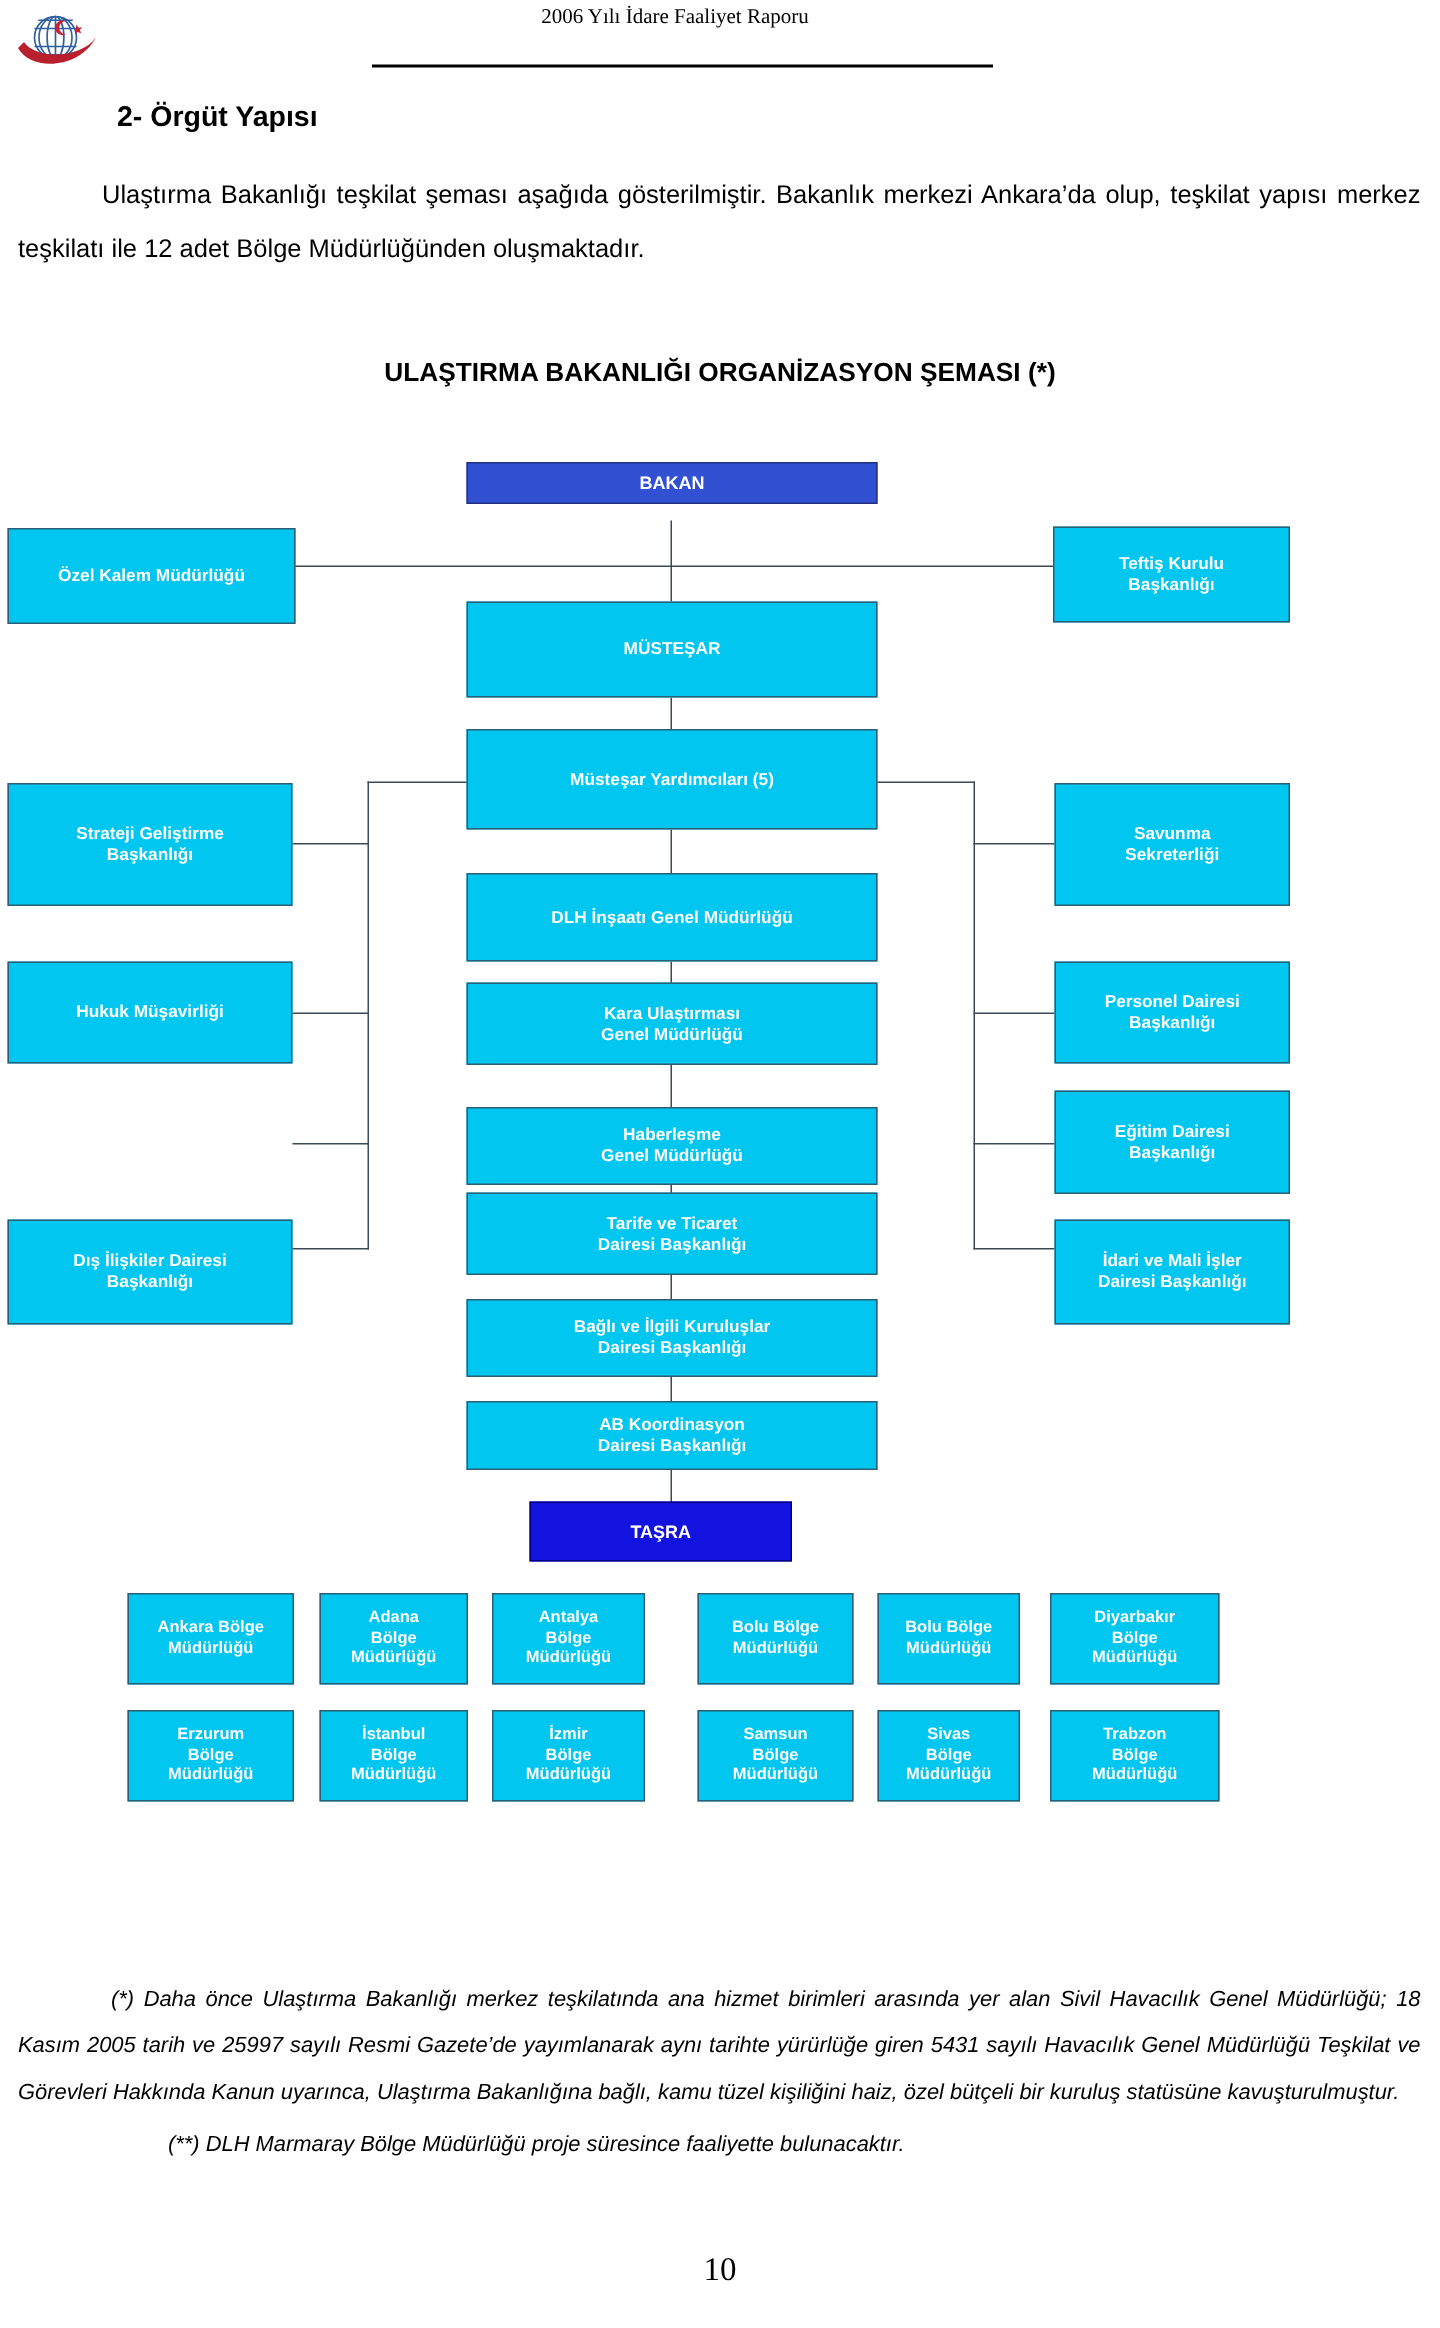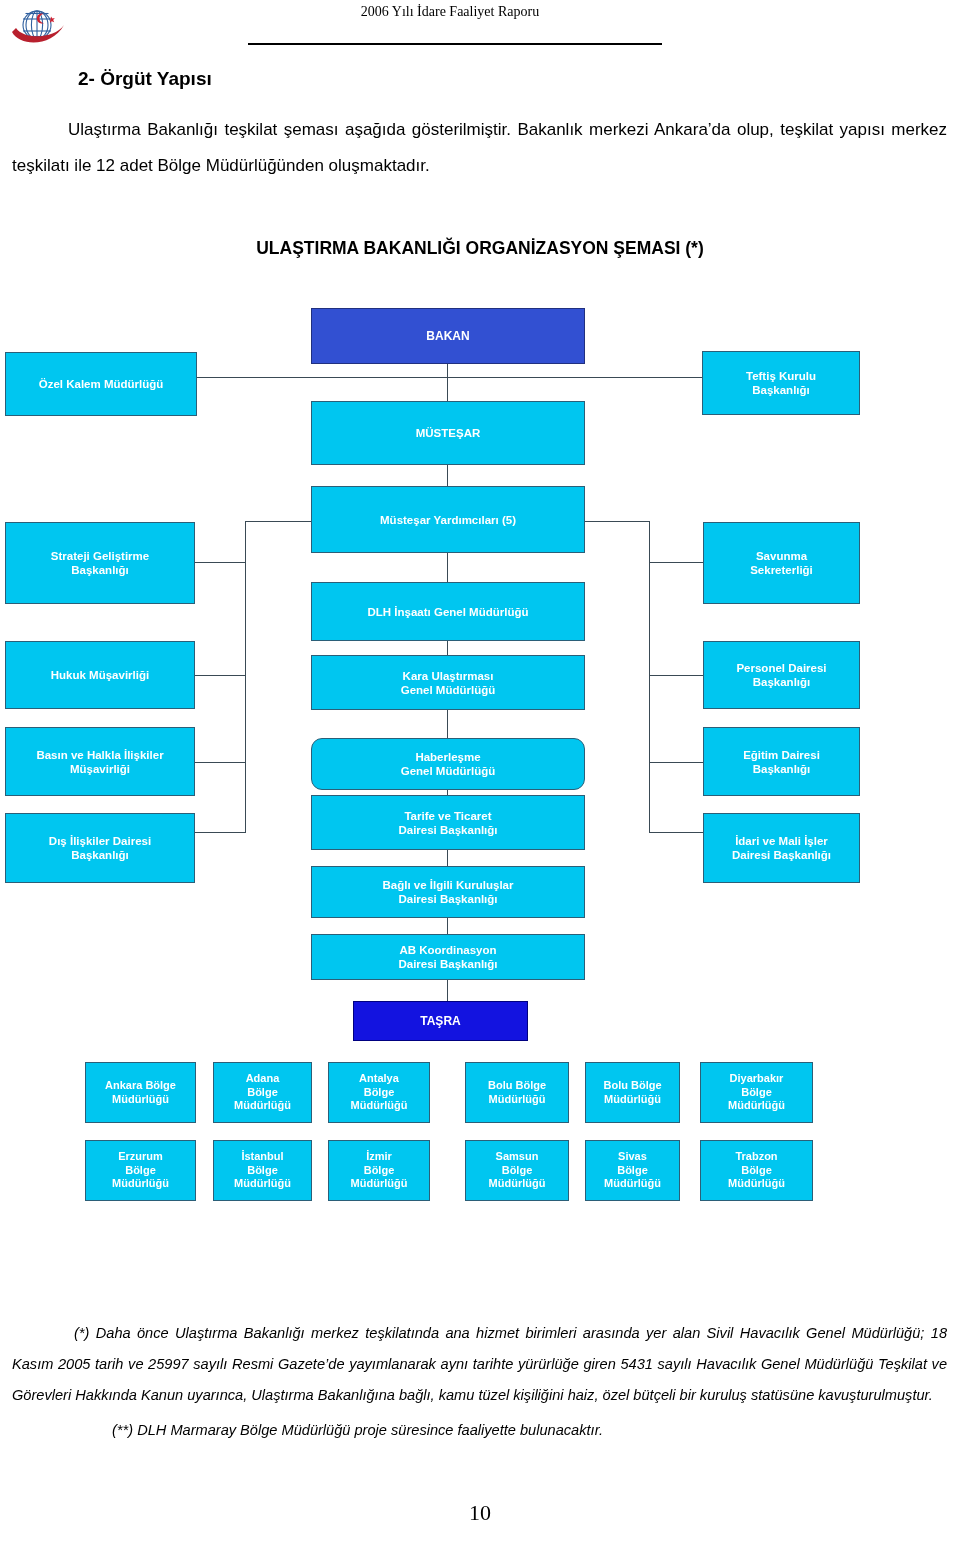--- a/index.html
+++ b/index.html
@@ -115,21 +115,21 @@
 <div id="intro">Ulaştırma Bakanlığı teşkilat şeması aşağıda gösterilmiştir. Bakanlık merkezi Ankara’da olup, teşkilat yapısı merkez teşkilatı ile 12 adet Bölge Müdürlüğünden oluşmaktadır.</div>
 <div id="chart-title">ULAŞTIRMA BAKANLIĞI ORGANİZASYON ŞEMASI (*)</div>
 
 <div id="org">
 
   <div class="ln lnv" style="left:447px; top:347px; height:54px;"></div>
   <div class="ln lnh" style="left:196px; top:377px; width:252px;"></div>
   <div class="ln lnh" style="left:447px; top:377px; width:256px;"></div>
   <div class="ln lnv" style="left:447px; top:465px; height:21px;"></div>
 
-  <div class="box dark" style="left:311px; top:308px; width:274px; height:56px;">BAKAN</div>
+  <div class="box dark" style="left:311px; top:308px; width:274px; height:28px;">BAKAN</div>
   <div class="box" style="left:5px; top:352px; width:192px; height:64px;">Özel Kalem Müdürlüğü</div>
   <div class="box" style="left:702px; top:351px; width:158px; height:64px;">Teftiş Kurulu
 Başkanlığı</div>
   <div class="box" style="left:311px; top:401px; width:274px; height:64px;">MÜSTEŞAR</div>
 
   <div class="ln lnv" style="left:245px; top:521px; height:312px;"></div>
   <div class="ln lnh" style="left:245px; top:521px; width:67px;"></div>
   <div class="ln lnh" style="left:195px; top:562px; width:51px;"></div>
   <div class="ln lnh" style="left:195px; top:675px; width:51px;"></div>
   <div class="ln lnh" style="left:195px; top:762px; width:51px;"></div>
@@ -157,23 +157,21 @@
 Sekreterliği</div>
 
   <div class="box" style="left:311px; top:582px; width:274px; height:59px;">DLH İnşaatı Genel Müdürlüğü</div>
 
   <div class="box" style="left:5px; top:641px; width:190px; height:68px;">Hukuk Müşavirliği</div>
   <div class="box" style="left:311px; top:655px; width:274px; height:55px;">Kara Ulaştırması
 Genel Müdürlüğü</div>
   <div class="box" style="left:703px; top:641px; width:157px; height:68px;">Personel Dairesi
 Başkanlığı</div>
 
-  <div class="box" style="left:5px; top:727px; width:190px; height:69px;">Basın ve Halkla İlişkiler
-Müşavirliği</div>
-  <div class="box" style="left:311px; top:738px; width:274px; height:52px;border-radius:11px;">Haberleşme
+  <div class="box" style="left:311px; top:738px; width:274px; height:52px;">Haberleşme
 Genel Müdürlüğü</div>
   <div class="box" style="left:703px; top:727px; width:157px; height:69px;">Eğitim Dairesi
 Başkanlığı</div>
 
   <div class="box" style="left:5px; top:813px; width:190px; height:70px;">Dış İlişkiler Dairesi
 Başkanlığı</div>
   <div class="box" style="left:311px; top:795px; width:274px; height:55px;">Tarife ve Ticaret
 Dairesi Başkanlığı</div>
   <div class="box" style="left:703px; top:813px; width:157px; height:70px;">İdari ve Mali İşler
 Dairesi Başkanlığı</div>

